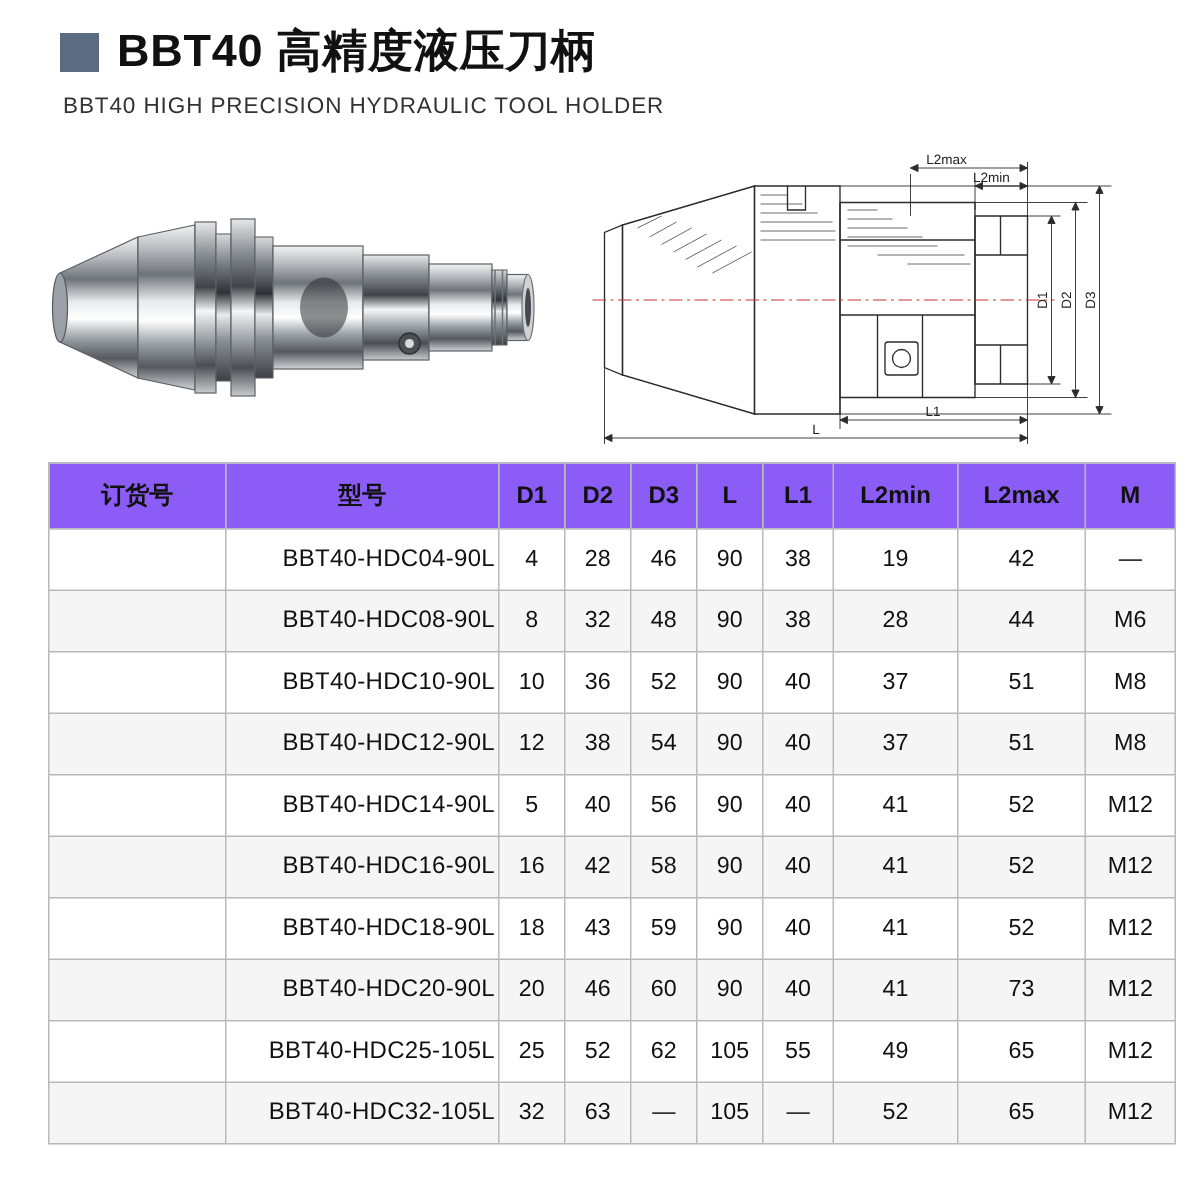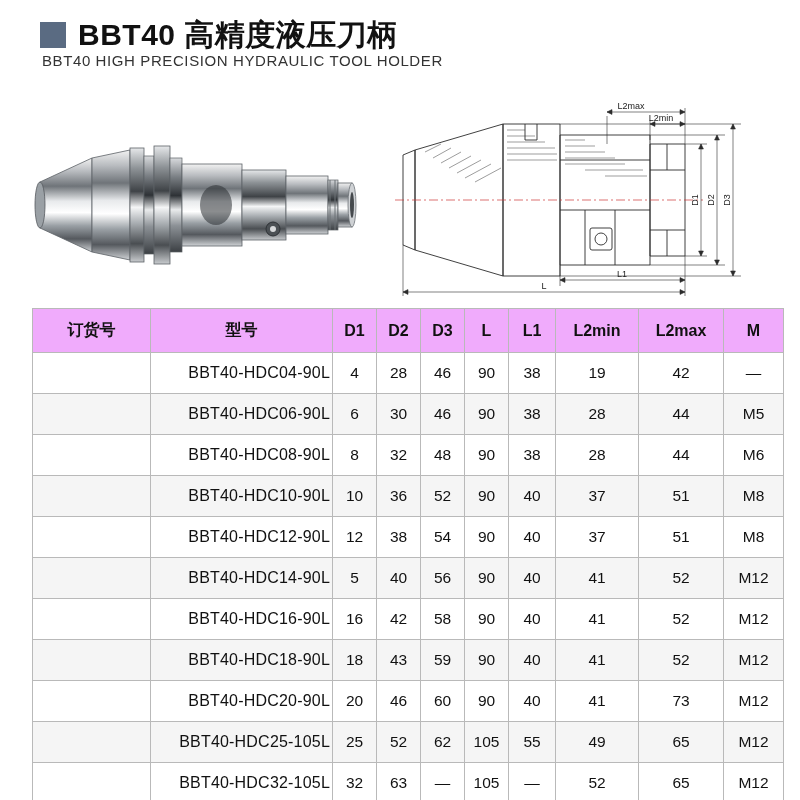--- a/index.html
+++ b/index.html
@@ -23,21 +23,21 @@
     flex: 0 0 auto;
   }
   .title-cn {
     font-size: 30px;
     font-weight: bold;
     letter-spacing: 0.5px;
     line-height: 1;
     color: #111;
   }
   .title-en {
-    margin-top: 2px;
+    margin-top: 12px;
     margin-left: 2px;
     font-size: 15px;
     letter-spacing: 0.6px;
     color: #333;
   }
 
   
   .figures { position: absolute; left: 0; top: 100px; width: 800px; height: 200px; }
 
   .photo { position: absolute; left: 30px; top: 20px; width: 340px; height: 170px; }
@@ -54,21 +54,21 @@
     border: 1px solid #b9b9b9;
     text-align: center;
     vertical-align: middle;
     font-size: 15.5px;
     height: 41px;
     padding: 0 2px;
     color: #111;
     white-space: nowrap;
   }
   thead th {
-    background: #f0abfc;
+    background: #8b5cf6;
     font-weight: bold;
     font-size: 16px;
     height: 44px;
   }
   tbody tr:nth-child(even) td { background: #f5f5f5; }
   tbody tr:nth-child(odd) td { background: #ffffff; }
   td.model { font-size: 16px; letter-spacing: 0.2px; text-align: right; }
 
   col.c-order { width: 118px; }
   col.c-model { width: 182px; }
@@ -290,32 +290,20 @@
           <td>28</td>
           <td>46</td>
           <td>90</td>
           <td>38</td>
           <td>19</td>
           <td>42</td>
           <td>—</td>
         </tr>
         <tr>
           <td></td>
-          <td class="model">BBT40-HDC06-90L</td>
-          <td>6</td>
-          <td>30</td>
-          <td>46</td>
-          <td>90</td>
-          <td>38</td>
-          <td>28</td>
-          <td>44</td>
-          <td>M5</td>
-        </tr>
-        <tr>
-          <td></td>
           <td class="model">BBT40-HDC08-90L</td>
           <td>8</td>
           <td>32</td>
           <td>48</td>
           <td>90</td>
           <td>38</td>
           <td>28</td>
           <td>44</td>
           <td>M6</td>
         </tr>

